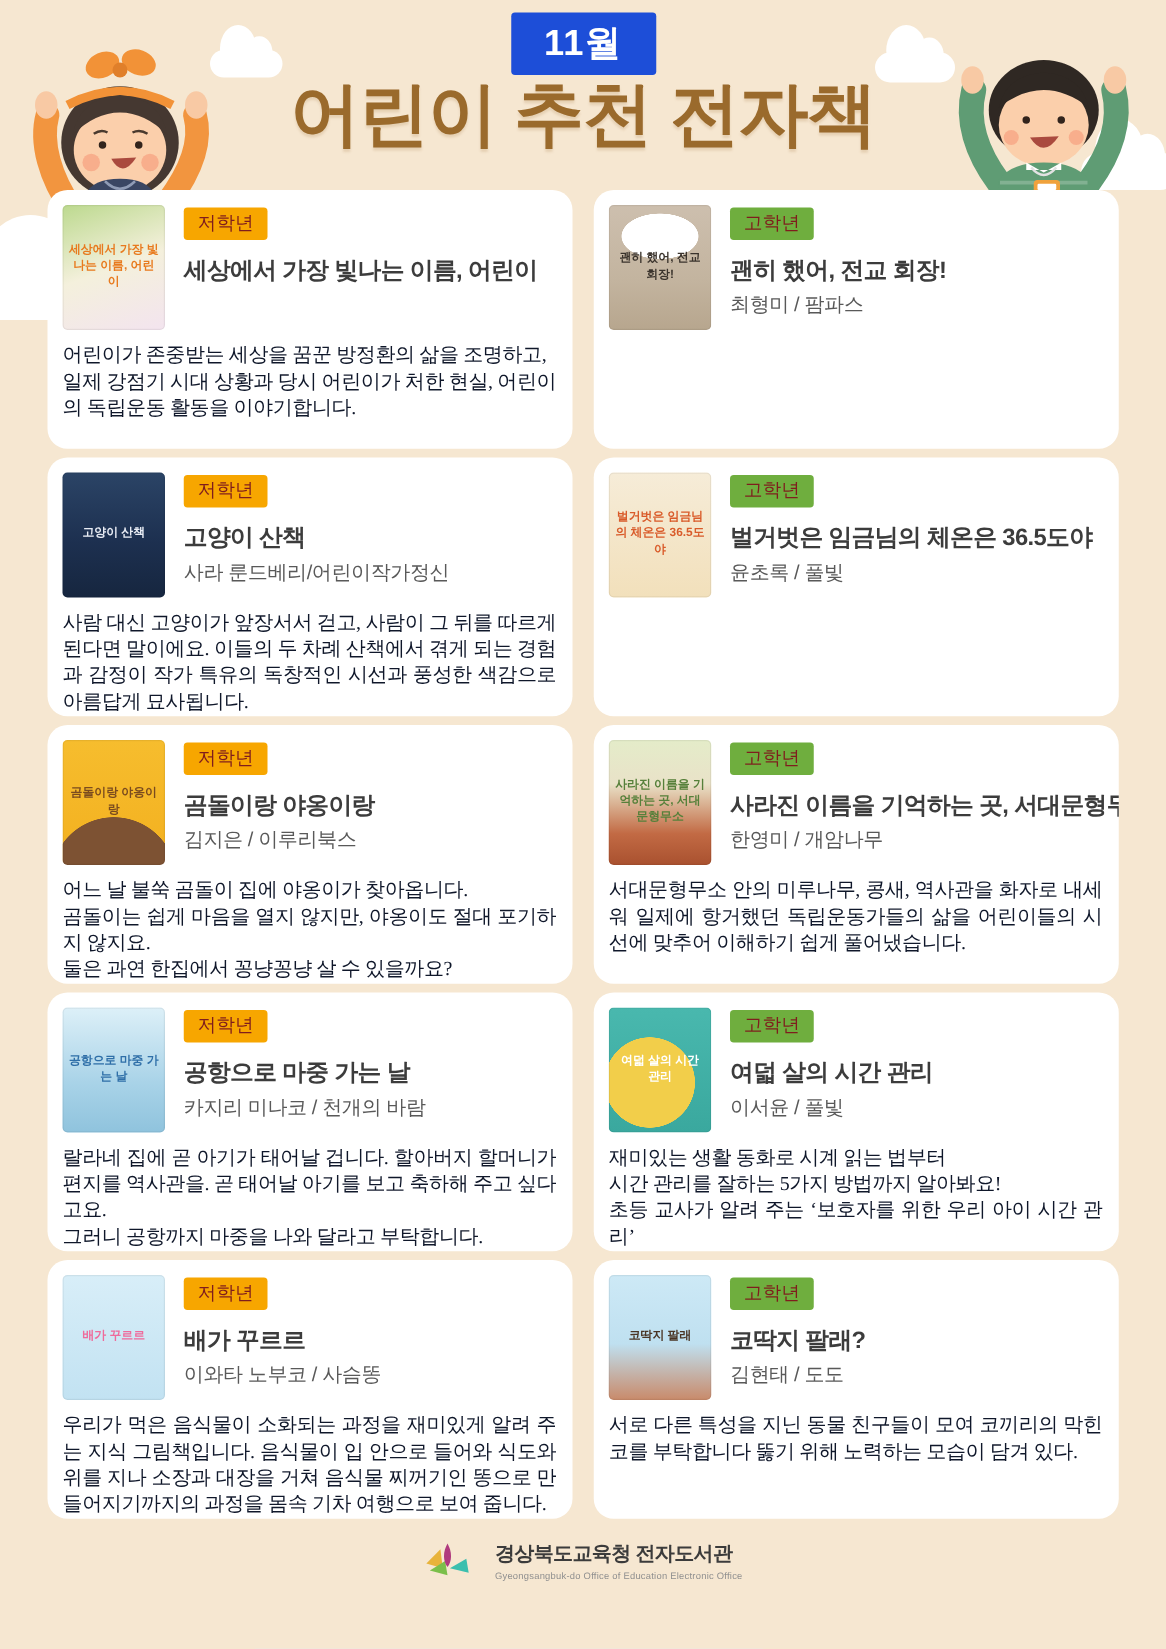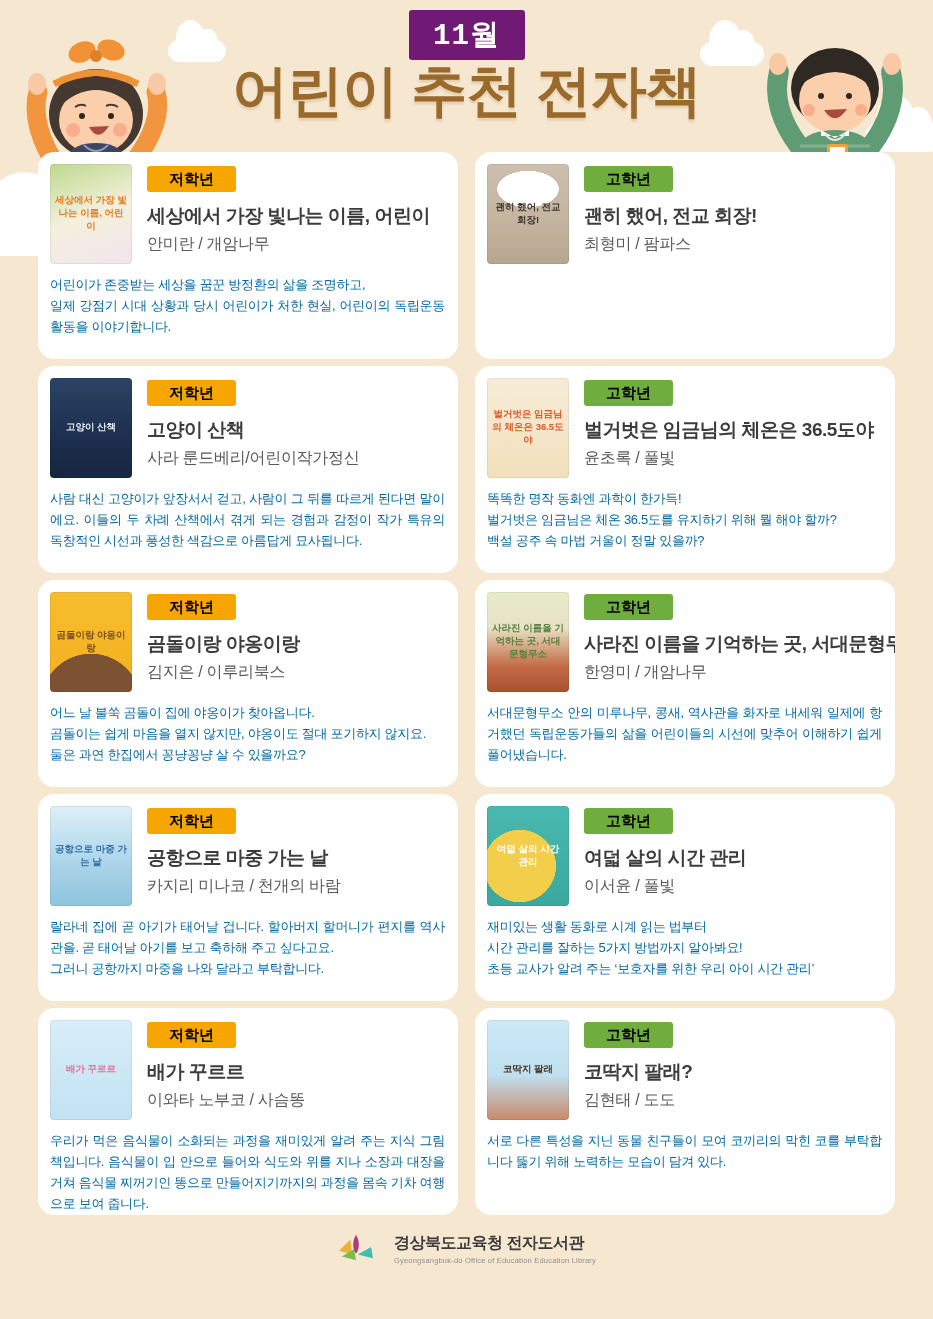--- a/index.html
+++ b/index.html
@@ -4,24 +4,23 @@
 <style>
   * { margin:0; padding:0; box-sizing:border-box; }
   body { font-family:"Liberation Sans","DejaVu Sans",sans-serif; background:#e9e9e9; }
   .poster{
     position:relative; width:933px; height:1319px; margin:0 auto;
     background:#f6e7d1; overflow:hidden;
   }
   
   .month-badge{
     position:relative; z-index:2; width:116px; height:50px; margin:10px auto 0;
-    background:#701a75; color:#fff; font-size:29px; font-weight:bold;
+    background:#1d4ed8; color:#fff; font-size:29px; font-weight:bold;
     display:flex; align-items:center; justify-content:center; border-radius:3px;
     letter-spacing:1px;
-    font-family:Liberation Mono, monospace;
   }
   .main-title{
     position:relative; z-index:2; text-align:center; 
     color:#9a6a2c; font-size:56px; line-height:1.1; letter-spacing:-1px;
     text-shadow:0 3px 2px rgba(154,106,44,0.18);
   }
   .main-title .t-reg{ font-weight:600; margin-right:14px; }
   .main-title .t-bold{ font-weight:900; }
   
   .figure{ position:absolute; z-index:1; }
@@ -48,33 +47,33 @@
   .card-top{ display:flex; gap:15px; }
   .cover{
     flex:none; width:82px; height:100px; border-radius:4px;
     display:flex; align-items:center; justify-content:center;
     text-align:center; padding:5px; overflow:hidden;
     box-shadow:0 0 0 1px rgba(0,0,0,0.06) inset;
   }
   .cover-label{ font-size:9.5px; font-weight:700; line-height:1.35; display:block; }
   .card-head{ padding-top:2px; min-width:0; }
   .badge{
-    display:inline-block; padding:4px 22px; border-radius:3px;
-    color:#000000; font-size:15px; font-weight:700; line-height:1.2;
+    display:inline-block; padding:4px 11px; border-radius:3px;
+    color:#7f1d1d; font-size:15px; font-weight:400; line-height:1.2;
   }
   .badge-lower{ background:#f7a600; }
   .badge-upper{ background:#6fae3e; }
   .book-title{
     margin:11px 0 5px; font-size:19px; font-weight:800; color:#3c3c3c;
     letter-spacing:-0.5px; white-space:nowrap;
   }
   .book-author{ font-size:16px; color:#595959; letter-spacing:-0.3px; }
   .book-desc{
-    margin-top:10px; font-size:13px; line-height:21px; color:#0369a1;
-    letter-spacing:-0.3px; white-space:pre-line; text-align:justify;
+    margin-top:10px; font-size:16px; line-height:21px; color:#0f172a;
+    letter-spacing:-0.3px; white-space:pre-line; text-align:justify;font-family:Liberation Serif, serif;
   }
   
   .footer{
     position:relative; z-index:2; margin-top:16px;
     display:flex; align-items:center; justify-content:center; gap:19px;
   }
   .footer-text{ text-align:left; }
   .footer-title{ font-size:16px; font-weight:800; color:#3b3b3b; letter-spacing:-0.5px; }
   .footer-sub{ font-size:7.5px; color:#8f8f8f; margin-top:2px; letter-spacing:0.2px; }
 </style>
@@ -145,21 +144,20 @@
   <div class="grid">
 
     <div class="card">
       <div class="card-top">
         <div class="cover" style="background:linear-gradient(160deg,#bcd98e 0%,#f4f0dc 50%,#f3e4ef 100%)">
           <span class="cover-label" style="color:#e87a1e">세상에서 가장 빛나는 이름, 어린이</span>
         </div>
         <div class="card-head">
           <span class="badge badge-lower">저학년</span>
           <h3 class="book-title">세상에서 가장 빛나는 이름, 어린이</h3>
-          <p class="book-author">안미란 / 개암나무</p>
         </div>
       </div>
       <p class="book-desc">어린이가 존중받는 세상을 꿈꾼 방정환의 삶을 조명하고,
 일제 강점기 시대 상황과 당시 어린이가 처한 현실, 어린이의 독립운동 활동을 이야기합니다.</p>
     </div>
 
     <div class="card">
       <div class="card-top">
         <div class="cover" style="background:radial-gradient(ellipse 62% 30% at 50% 25%,#ffffff 0 60%,rgba(255,255,255,0) 61%),linear-gradient(180deg,#cdbfae 0%,#c3b49f 60%,#b7a68e 100%)">
           <span class="cover-label" style="color:#3a332c">괜히 했어, 전교 회장!</span>
@@ -190,23 +188,20 @@
       <div class="card-top">
         <div class="cover" style="background:linear-gradient(180deg,#f6ecd8 0%,#f2e0bb 100%)">
           <span class="cover-label" style="color:#d95b2a">벌거벗은 임금님의 체온은 36.5도야</span>
         </div>
         <div class="card-head">
           <span class="badge badge-upper">고학년</span>
           <h3 class="book-title">벌거벗은 임금님의 체온은 36.5도야</h3>
           <p class="book-author">윤초록 / 풀빛</p>
         </div>
       </div>
-      <p class="book-desc">똑똑한 명작 동화엔 과학이 한가득!
-벌거벗은 임금님은 체온 36.5도를 유지하기 위해 뭘 해야 할까?
-백설 공주 속 마법 거울이 정말 있을까?</p>
     </div>
 
     <div class="card">
       <div class="card-top">
         <div class="cover" style="background:radial-gradient(circle 50px at 50% 112%,#7d5233 0 100%,rgba(0,0,0,0) 101%),linear-gradient(180deg,#f6bd2e 0%,#f3b01f 100%)">
           <span class="cover-label" style="color:#7a4b1f">곰돌이랑 야옹이랑</span>
         </div>
         <div class="card-head">
           <span class="badge badge-lower">저학년</span>
           <h3 class="book-title">곰돌이랑 야옹이랑</h3>
@@ -297,17 +292,17 @@
     <span>
       <svg width="38" height="32" viewBox="0 0 40 34">
         <polygon points="2,21 14,9 16,25" fill="#e8b33a"></polygon>
         <polygon points="5,27 18,19 20,31" fill="#7bbf4a"></polygon>
         <polygon points="22,25 36,17 38,29" fill="#3bbfae"></polygon>
         <path d="M20 4 C16 11 16 19 20 24 C24 19 24 11 20 4 Z" fill="#b03a7e"></path>
       </svg>
     </span>
     <span class="footer-text">
       <div class="footer-title">경상북도교육청 전자도서관</div>
-      <div class="footer-sub">Gyeongsangbuk-do Office of Education Education Library</div>
+      <div class="footer-sub">Gyeongsangbuk-do Office of Education Electronic Office</div>
     </span>
   </div>
 
 </div>
 
 </body></html>

